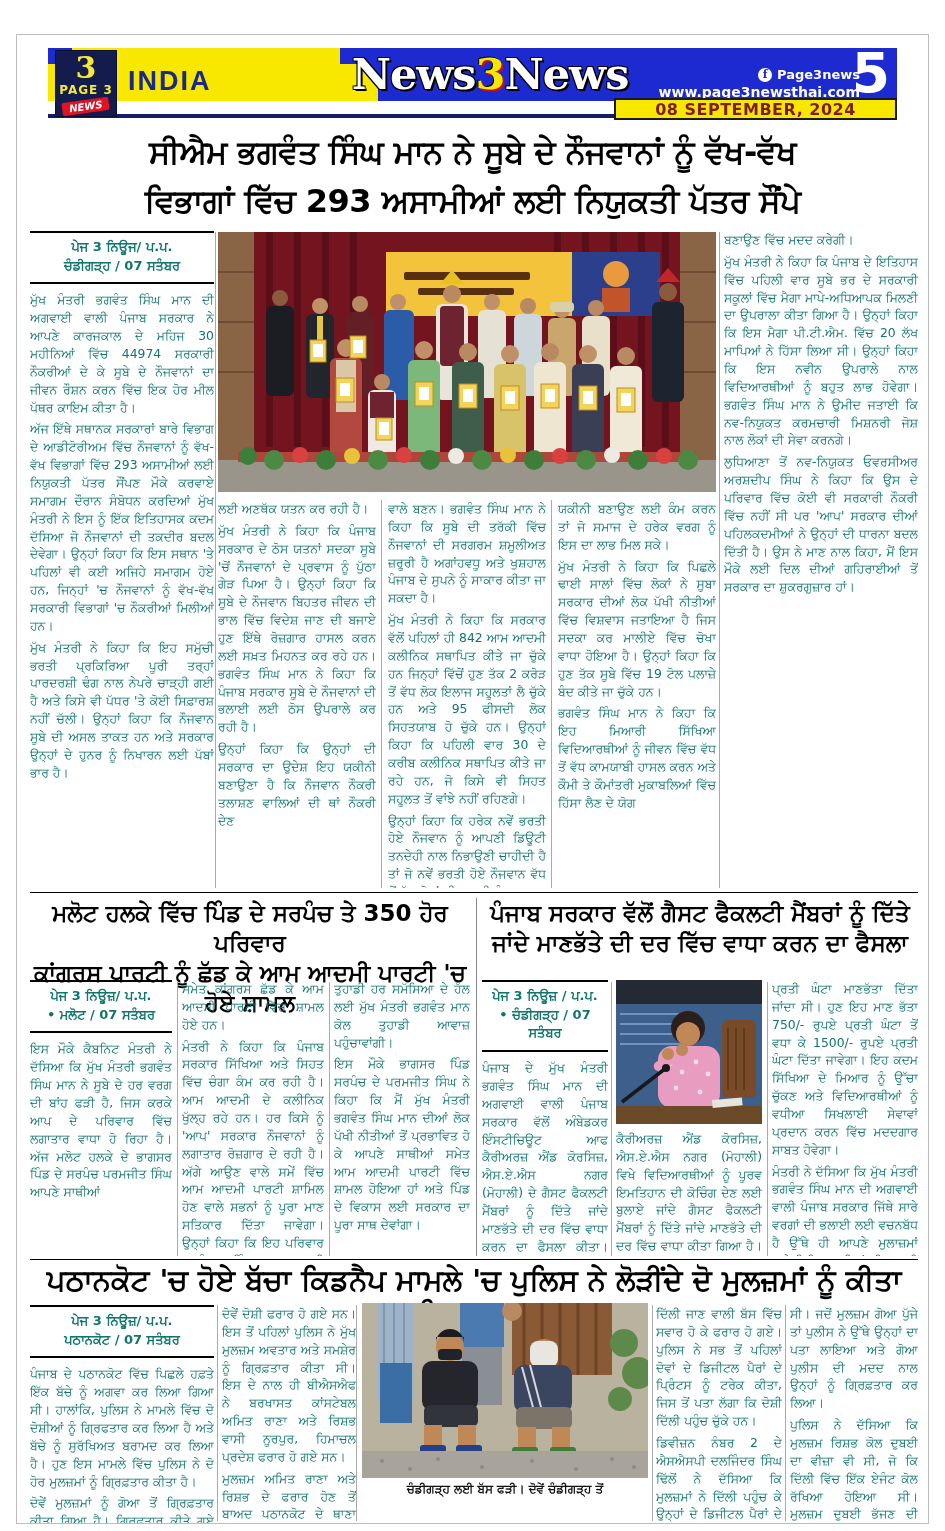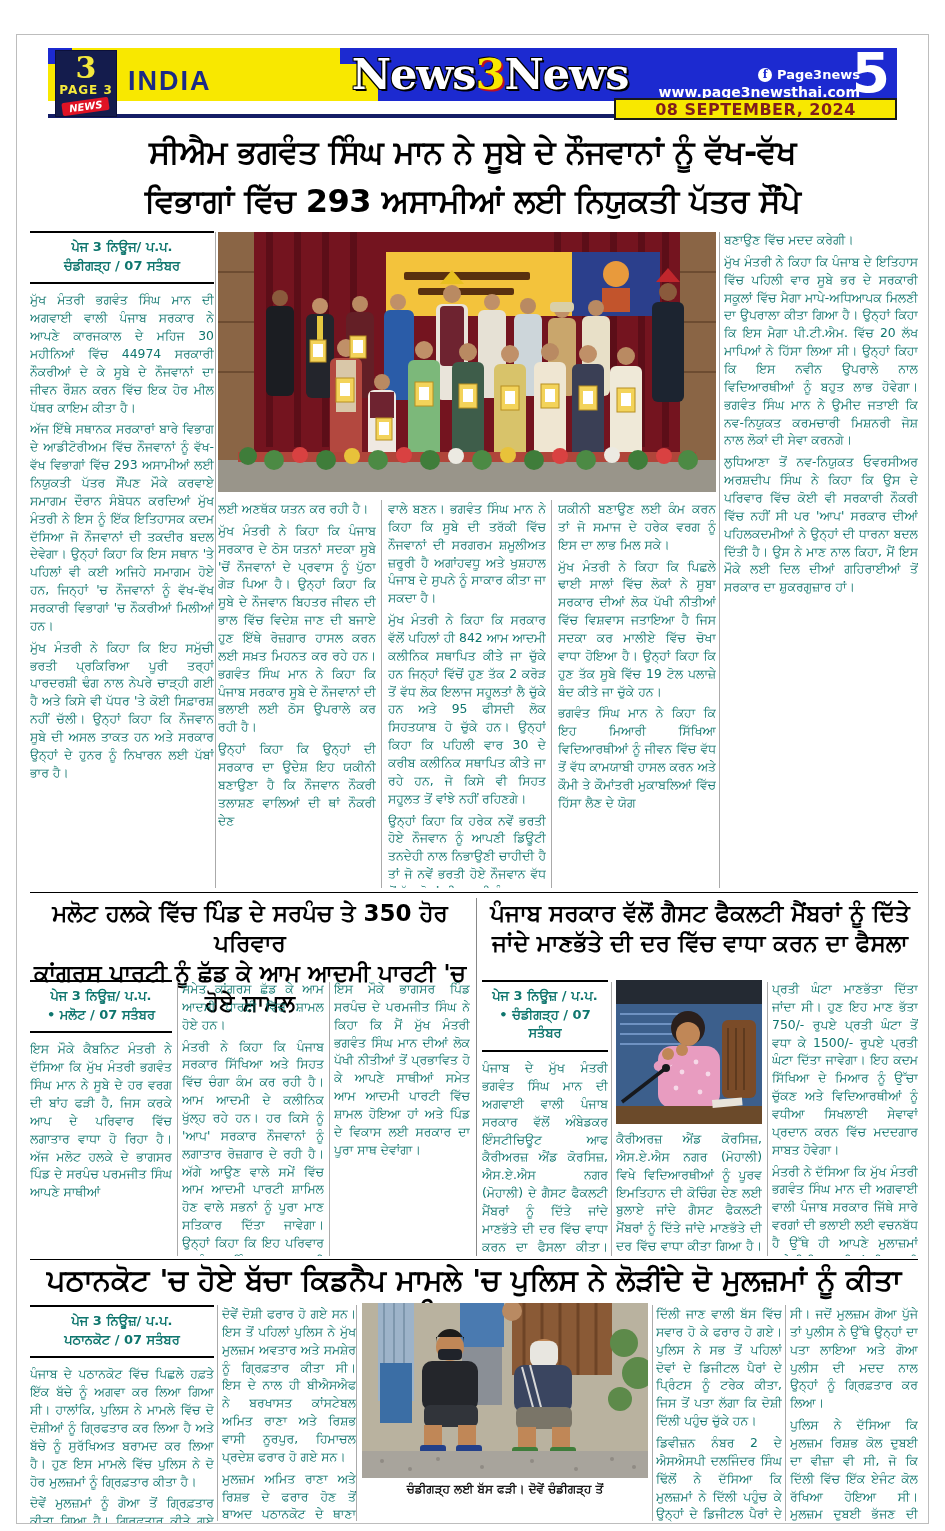--- a/index.html
+++ b/index.html
@@ -297,20 +297,21 @@
     </div>
 </div>
 <div class="col" style="left:182px;top:980px;width:142px;height:276px">
   <div>
       <p>ਸਮੇਤ ਕਾਂਗਰਸ ਛੱਡ ਕੇ ਆਮ ਆਦਮੀ ਪਾਰਟੀ ਵਿੱਚ ਸ਼ਾਮਲ ਹੋਏ ਹਨ।</p>
       <p>ਮੰਤਰੀ ਨੇ ਕਿਹਾ ਕਿ ਪੰਜਾਬ ਸਰਕਾਰ ਸਿੱਖਿਆ ਅਤੇ ਸਿਹਤ ਵਿੱਚ ਚੰਗਾ ਕੰਮ ਕਰ ਰਹੀ ਹੈ। ਆਮ ਆਦਮੀ ਦੇ ਕਲੀਨਿਕ ਖੁੱਲ੍ਹ ਰਹੇ ਹਨ। ਹਰ ਕਿਸੇ ਨੂੰ 'ਆਪ' ਸਰਕਾਰ ਨੌਜਵਾਨਾਂ ਨੂੰ ਲਗਾਤਾਰ ਰੋਜ਼ਗਾਰ ਦੇ ਰਹੀ ਹੈ। ਅੱਗੇ ਆਉਣ ਵਾਲੇ ਸਮੇਂ ਵਿੱਚ ਆਮ ਆਦਮੀ ਪਾਰਟੀ ਸ਼ਾਮਿਲ ਹੋਣ ਵਾਲੇ ਸਭਨਾਂ ਨੂੰ ਪੂਰਾ ਮਾਣ ਸਤਿਕਾਰ ਦਿੱਤਾ ਜਾਵੇਗਾ। ਉਨ੍ਹਾਂ ਕਿਹਾ ਕਿ ਇਹ ਪਰਿਵਾਰ ਭਗਵੰਤ ਸਿੰਘ ਮਾਨ ਦੀ ਅਗਵਾਈ ਵਾਲੀ ਪੰਜਾਬ ਸਰਕਾਰ ਦੀਆਂ ਨੀਤੀਆਂ ਤੋਂ ਪ੍ਰਭਾਵਿਤ ਹੋ ਕੇ ਪਾਰਟੀ ਵਿੱਚ ਸ਼ਾਮਲ ਹੋਏ ਹਨ।</p>
     </div>
 </div>
 <div class="col" style="left:334px;top:980px;width:136px;height:276px">
   <div>
+      <p>ਤੁਹਾਡੀ ਹਰ ਸਮੱਸਿਆ ਦੇ ਹੱਲ ਲਈ ਮੁੱਖ ਮੰਤਰੀ ਭਗਵੰਤ ਮਾਨ ਕੋਲ ਤੁਹਾਡੀ ਆਵਾਜ਼ ਪਹੁੰਚਾਵਾਂਗੀ।</p>
       <p>ਇਸ ਮੌਕੇ ਭਾਗਸਰ ਪਿੰਡ ਸਰਪੰਚ ਦੇ ਪਰਮਜੀਤ ਸਿੰਘ ਨੇ ਕਿਹਾ ਕਿ ਮੈਂ ਮੁੱਖ ਮੰਤਰੀ ਭਗਵੰਤ ਸਿੰਘ ਮਾਨ ਦੀਆਂ ਲੋਕ ਪੱਖੀ ਨੀਤੀਆਂ ਤੋਂ ਪ੍ਰਭਾਵਿਤ ਹੋ ਕੇ ਆਪਣੇ ਸਾਥੀਆਂ ਸਮੇਤ ਆਮ ਆਦਮੀ ਪਾਰਟੀ ਵਿੱਚ ਸ਼ਾਮਲ ਹੋਇਆ ਹਾਂ ਅਤੇ ਪਿੰਡ ਦੇ ਵਿਕਾਸ ਲਈ ਸਰਕਾਰ ਦਾ ਪੂਰਾ ਸਾਥ ਦੇਵਾਂਗਾ।</p>
     </div>
 </div>
 <div class="vline" style="left:177px;top:982px;height:274px"></div>
 <div class="vline" style="left:329px;top:982px;height:274px"></div>
 <div class="vline" style="left:476px;top:898px;height:358px;border-left-color:#888"></div>
 
 <div class="headline-mid" style="left:482px;top:898px;width:436px">
   <div>ਪੰਜਾਬ ਸਰਕਾਰ ਵੱਲੋਂ ਗੈਸਟ ਫੈਕਲਟੀ ਮੈਂਬਰਾਂ ਨੂੰ ਦਿੱਤੇ</div>
   <div>ਜਾਂਦੇ ਮਾਣਭੱਤੇ ਦੀ ਦਰ ਵਿੱਚ ਵਾਧਾ ਕਰਨ ਦਾ ਫੈਸਲਾ</div>

